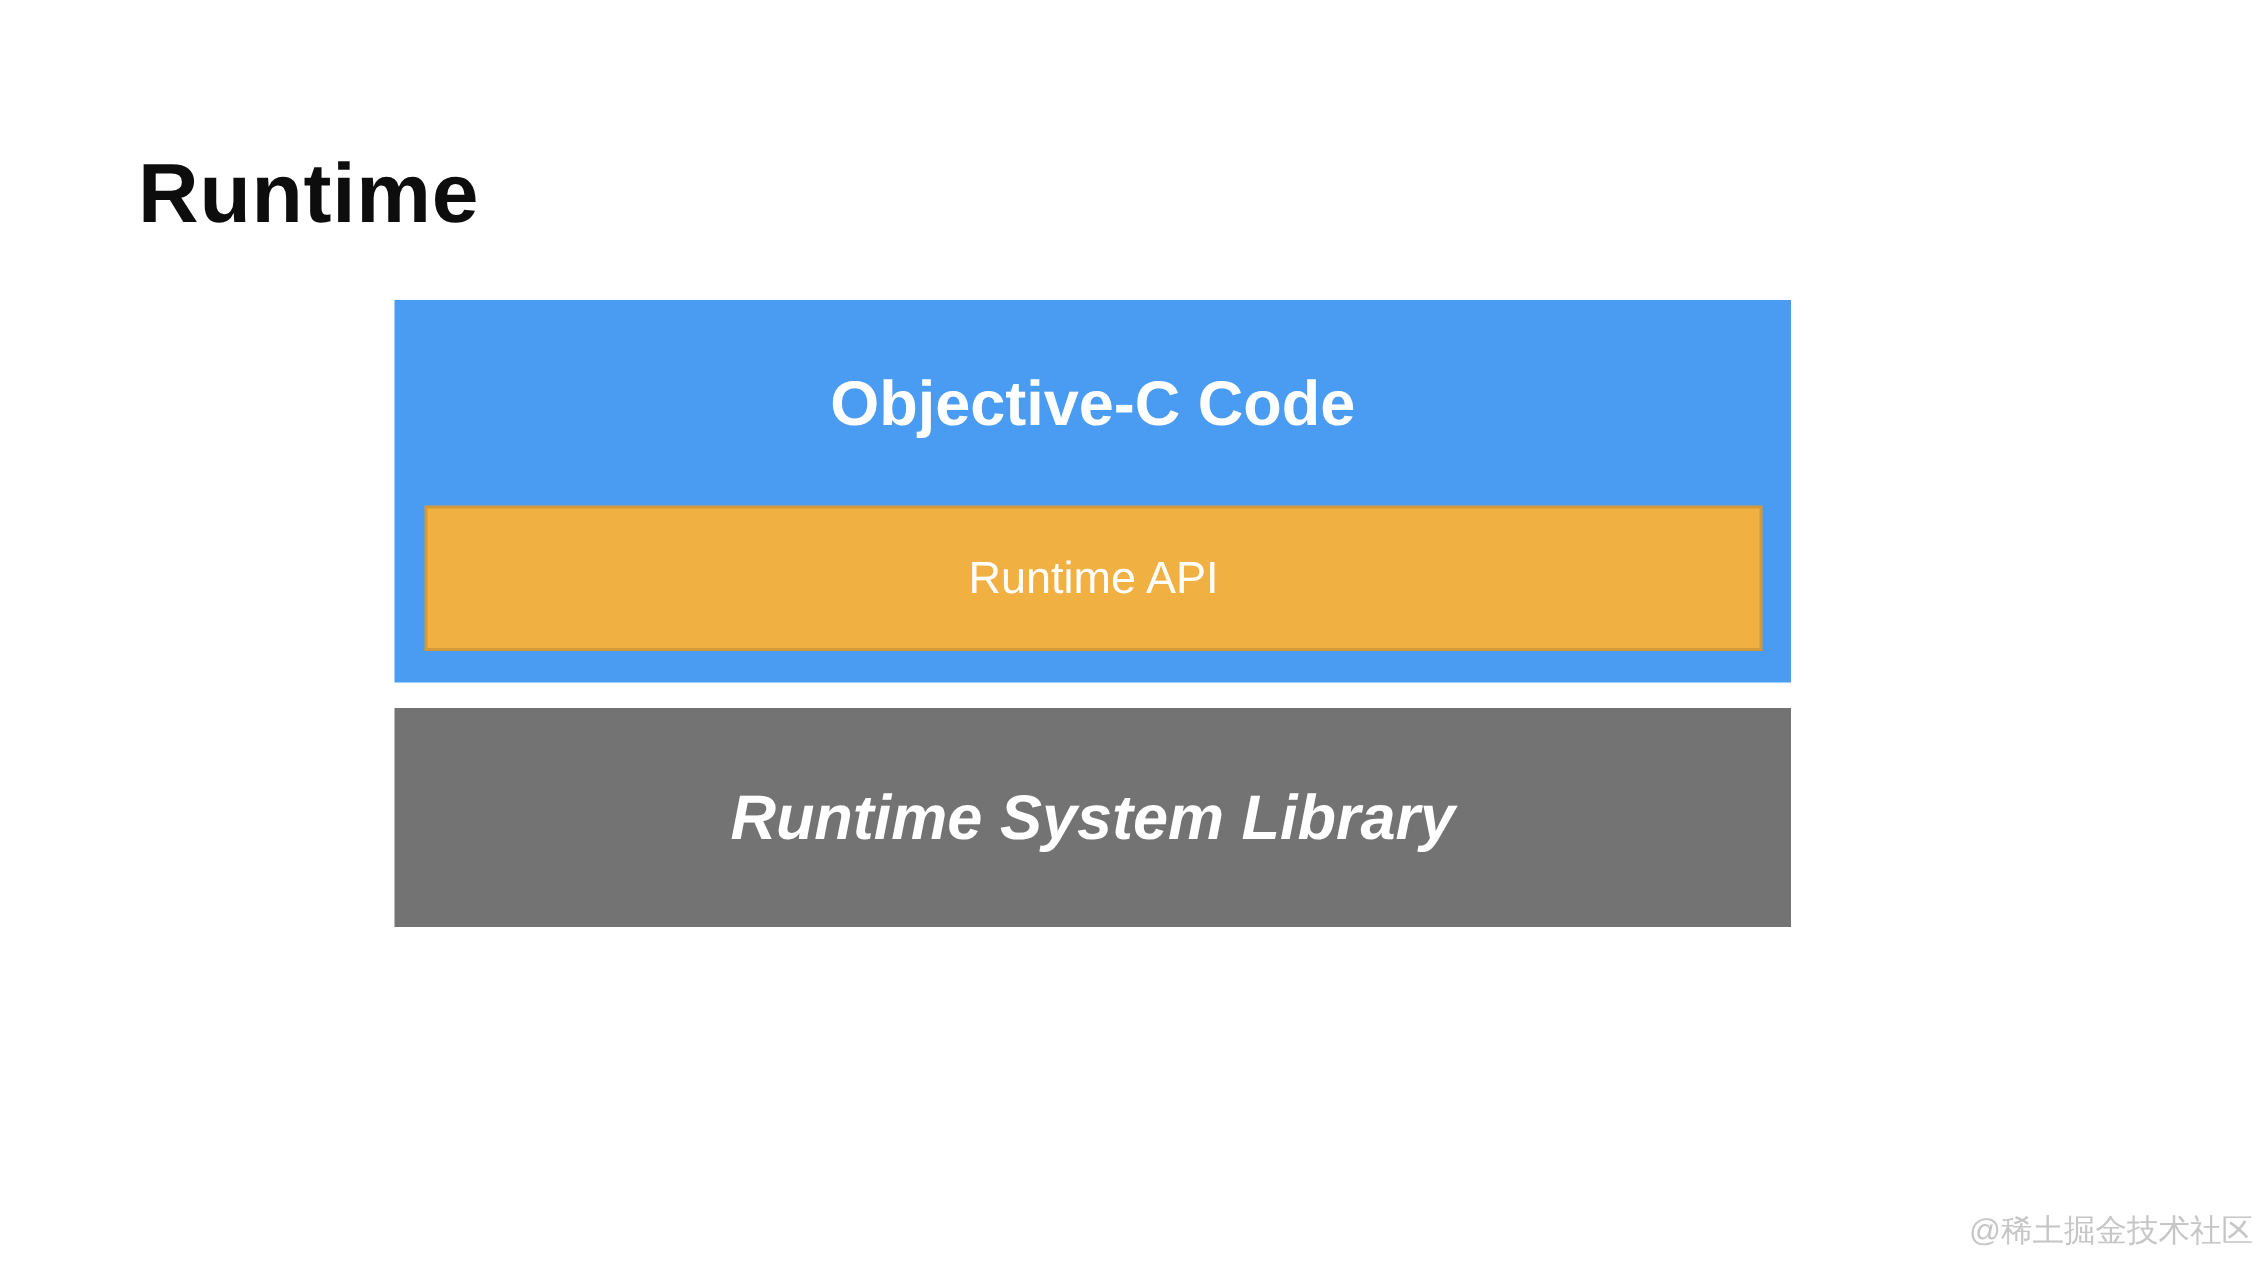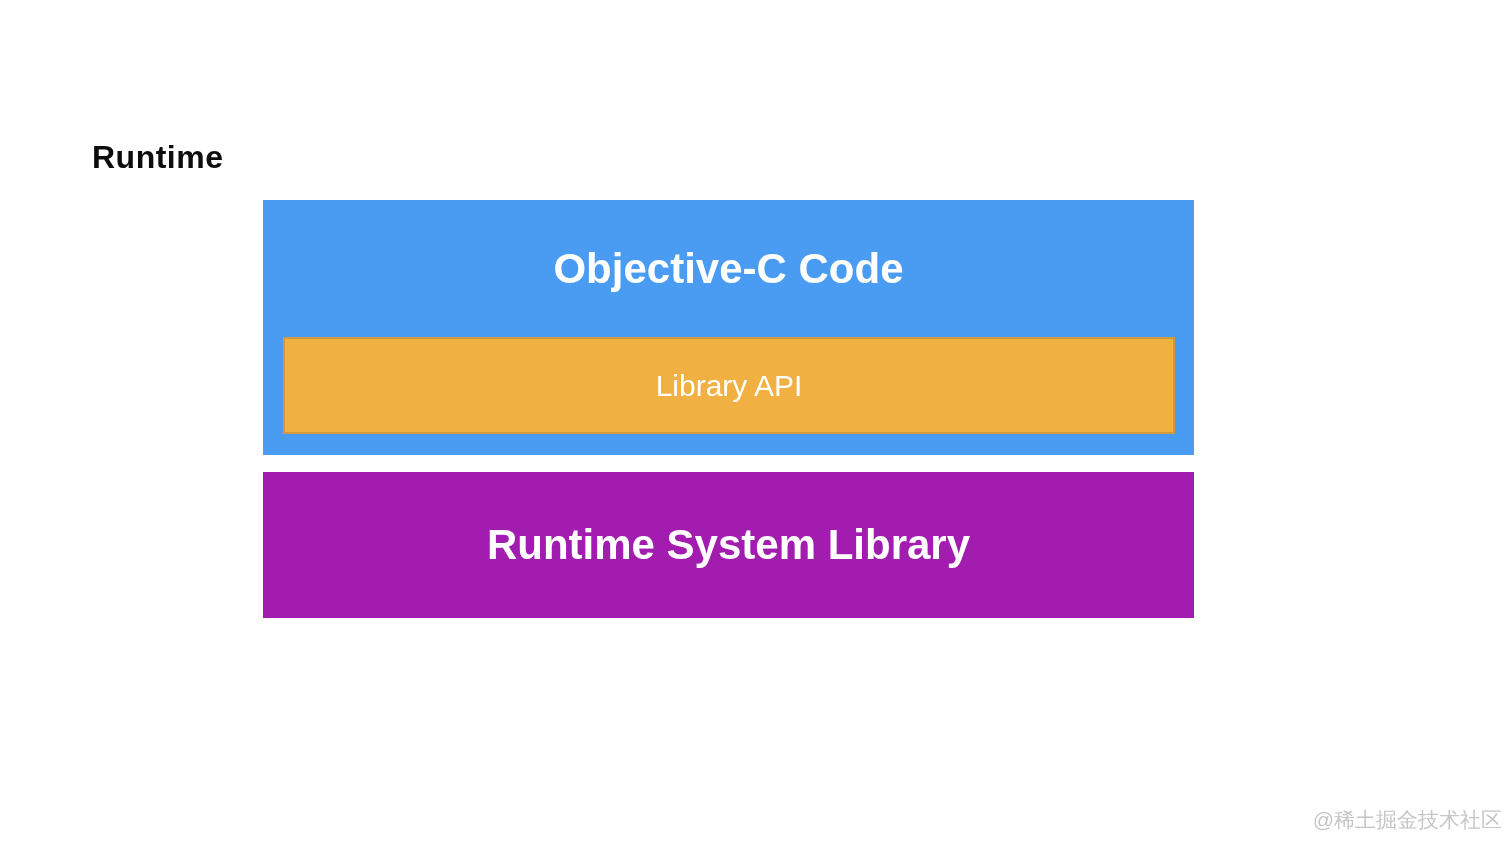--- a/index.html
+++ b/index.html
@@ -12,25 +12,24 @@
     background: #ffffff;
     position: relative;
     overflow: hidden;
     font-family: "Liberation Sans", "DejaVu Sans", sans-serif;
   }
 
   .page-title {
     position: absolute;
     left: 92px;
     top: 96px;
-    font-size: 32px;
+    font-size: 56px;
     font-weight: 700;
     color: #0d0d0d;
     letter-spacing: 0.5px;
-    margin-top: 43px;
   }
 
   .stack {
     position: absolute;
     left: 263px;
     top: 200px;
     width: 931px;
   }
 
   .block {
@@ -109,25 +108,25 @@
 <div class="page-title">Runtime</div>
 
 <div class="stack">
 
   <div class="block block-objc" style="background-color: rgb(74, 155, 242);">
     <div class="objc-label-area">
       <div class="big-label">Objective-C Code</div>
     </div>
     <div class="objc-children">
       <div class="sub-block" style="background-color: rgb(240, 176, 66);">
-        <div class="sub-label">Library API</div>
+        <div class="sub-label">Runtime API</div>
       </div>
     </div>
   </div>
 
 
-  <div class="block block-runtime-lib" style="background-color: #a21caf;">
+  <div class="block block-runtime-lib" style="background-color: #737373; font-style: italic;">
     <div class="big-label">Runtime System Library</div>
   </div>
 
 </div>
 
 <div class="watermark">@稀土掘金技术社区</div>
 
 </body></html>

